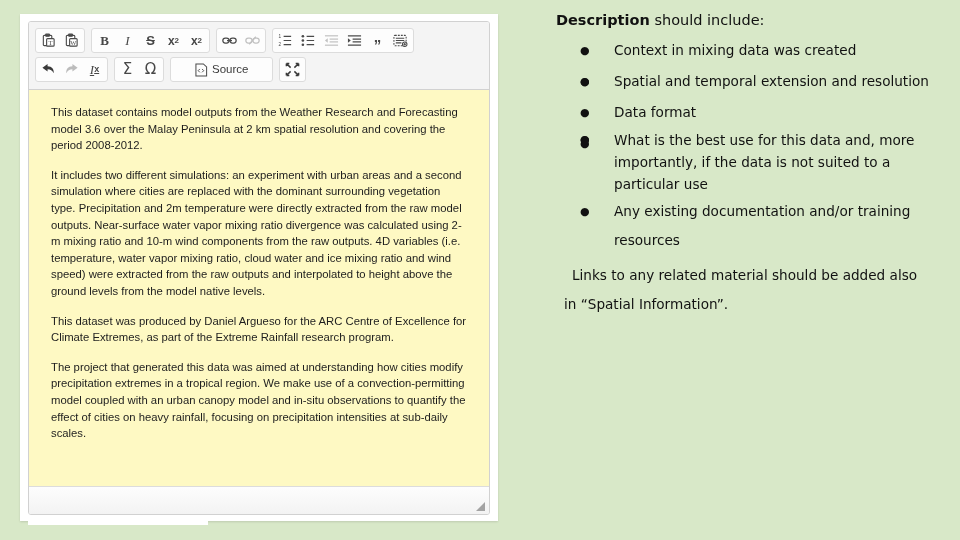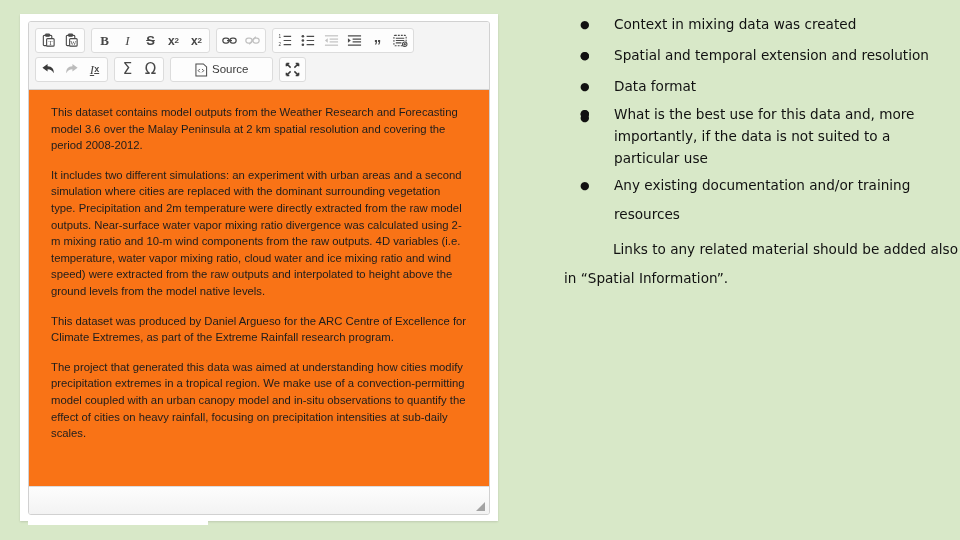--- a/index.html
+++ b/index.html
@@ -96,21 +96,21 @@
   .sub-g sub, .sup-g sup { font-size: 8px; font-weight: bold;}
   .sigma-g { font-size: 15px; font-family: "DejaVu Sans", sans-serif; }
   .omega-g { font-size: 15px; font-family: "DejaVu Sans", sans-serif; }
   .quote-g { font-size: 15px; font-weight: bold; line-height: 0.6; padding-top: 7px;}
   .rmfmt-g { font-size: 13px; font-style: italic; font-family: "Liberation Serif", serif; text-decoration: underline;}
   .rmfmt-g sub { font-size: 9px; font-style: normal; font-family:"Liberation Sans", sans-serif; font-weight:bold;}
 
   
   #content-area {
     flex: 1;
-    background: #f97316;
+    background: #fef9c3;
     padding: 14px 22px 10px 22px;
     box-sizing: border-box;
     overflow: hidden;
   }
   #content-area p {
     margin: 0 0 13px 0;
     font-family: "Liberation Sans", sans-serif;
     font-size: 11.3px;
     line-height: 16.6px;
     color: #1d1d1d;
@@ -189,21 +189,21 @@
   li.muted { color: #5a5a50; }
   li.muted .bullet { color: #111111; }
 
   #notes-footer {
     font-size: 13.6px;
     color: #111111;
     line-height: 29px;
     margin-top: 6px;
     padding-left: 8px;
   }
-  #notes-footer .indent { padding-left: 8px; text-align: right; }
+  #notes-footer .indent { padding-left: 8px; }
 </style>
 </head>
 <body>
 
 <div id="editor-panel">
   <div id="editor-frame">
 
     <div id="toolbar">
 
       <div class="tb-row">
@@ -361,20 +361,23 @@
 
     <div id="editor-footer">
       <div id="resize-grip"></div>
     </div>
   </div>
 </div>
 
 <div id="cutoff-peek"></div>
 
 <div id="notes">
+  <div id="notes-heading">
+    <b>Description</b><span> should include:</span>
+  </div>
 
   <ul id="notes-list">
     <li class="lh-wide">
       <span class="bullet">●</span>
       <span>Context in mixing data was created</span>
     </li>
     <li class="lh-wide">
       <span class="bullet">●</span>
     </li>
     <li class="lh-wide">

